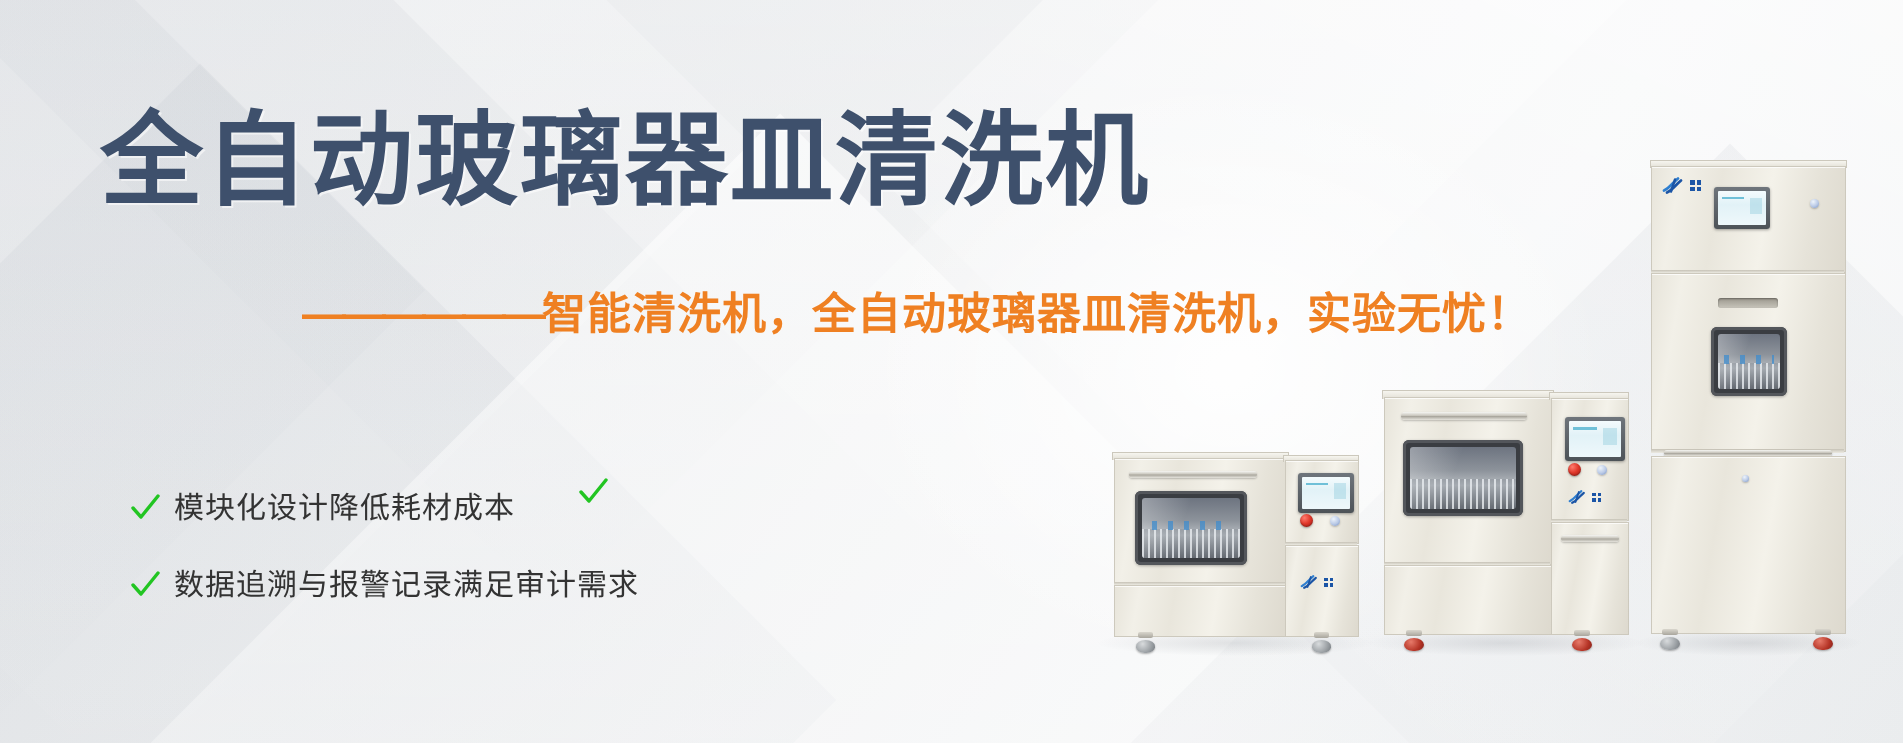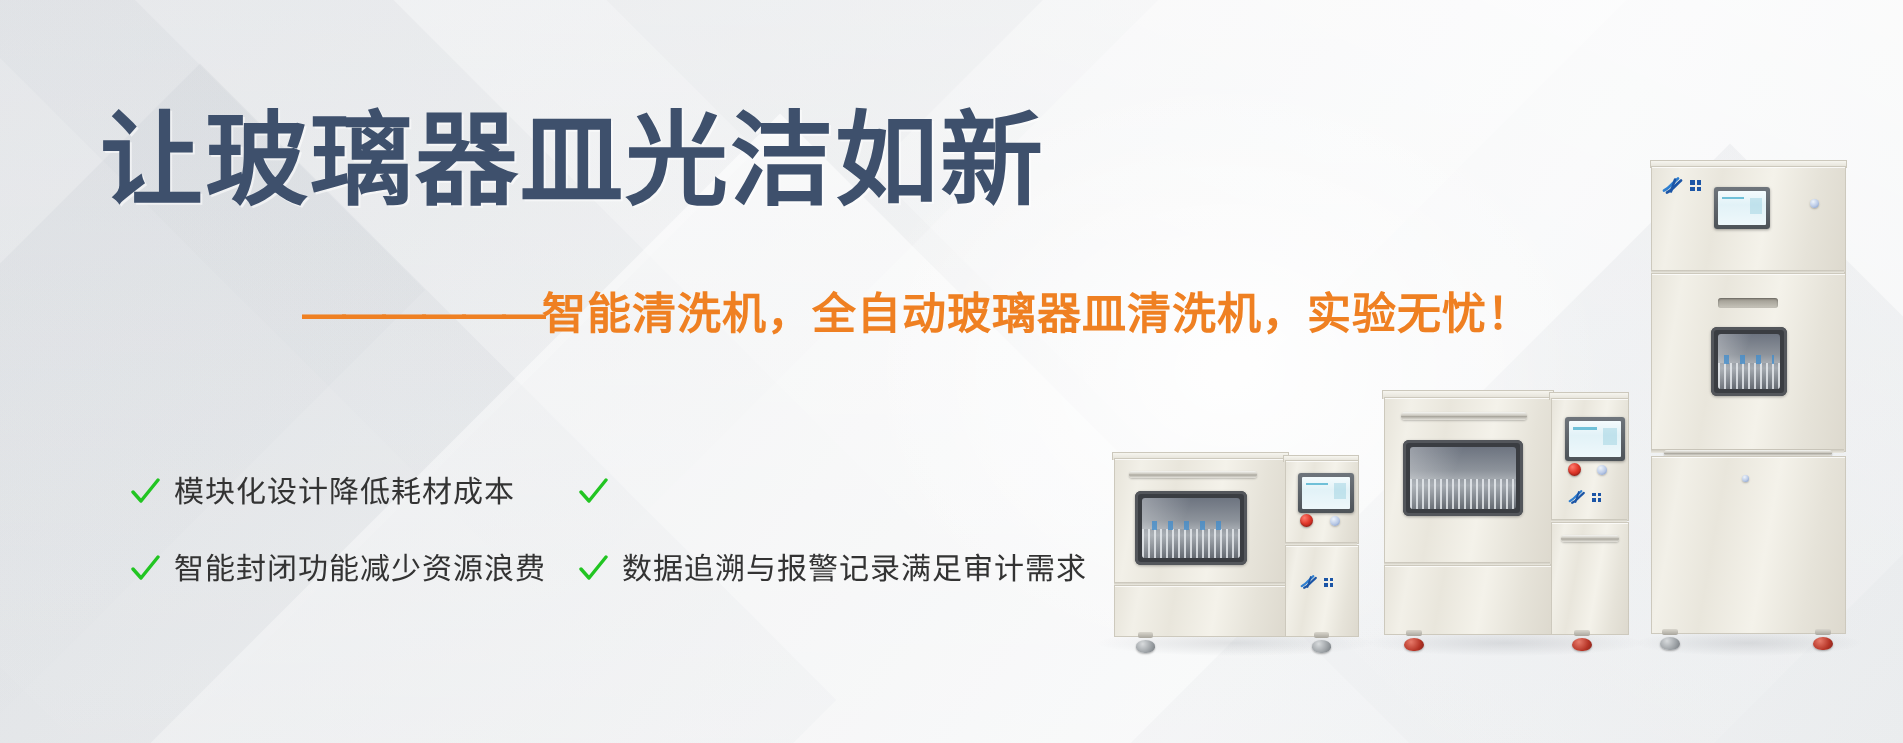--- a/index.html
+++ b/index.html
@@ -58,21 +58,21 @@
     position:absolute;left:302px;top:288px;
     font-size:44px;line-height:1.2;font-weight:bold;
     letter-spacing:1px;color:#ef8022;white-space:nowrap;
   }
   .subline .dash{letter-spacing:-4px;}
 
   .features{position:absolute;left:130px;top:472px;width:960px;}
   .frow{display:flex;}
   .frow + .frow{margin-top:37px;}
   .fitem{display:flex;align-items:center;height:40px;}
-  .fitem.c1{width:448px;}
+  .fitem.c1{width:448px;margin-top:16px;}
   .check{
     width:30px;height:30px;flex:0 0 30px;margin-right:14px;
     position:relative;
   }
   .check svg{display:block;}
   .ftext{
     font-size:30px;line-height:32px;color:#333333;
     letter-spacing:1px;white-space:nowrap;
   }
 
@@ -189,21 +189,21 @@
   <div class="facet f3"></div>
   <div class="facet f4"></div>
   <div class="facet f5"></div>
   <div class="facet f6"></div>
   <div class="facet f7"></div>
   <div class="facet f8"></div>
   <div class="glow"></div>
 
   <div id="copy">
 
-    <div class="headline">让玻璃器皿光洁如新</div>
+    <div class="headline">全自动玻璃器皿清洗机</div>
 
     <div class="subline">
       <span class="dash">——————</span><span>智能清洗机，全自动玻璃器皿清洗机，实验无忧！</span>
     </div>
 
     <div class="features">
 
       <div class="frow">
         <div class="fitem c1">
           <span class="check">
@@ -216,28 +216,20 @@
         <div class="fitem">
           <span class="check">
             <svg width="30" height="30" viewBox="0 0 30 30">
               <path d="M3 15 L11 24 L28 3" fill="none" stroke="#22c522" stroke-width="3.4" stroke-linecap="round" stroke-linejoin="round"></path>
             </svg>
           </span>
         </div>
       </div>
 
       <div class="frow">
-        <div class="fitem c1">
-          <span class="check">
-            <svg width="30" height="30" viewBox="0 0 30 30">
-              <path d="M3 15 L11 24 L28 3" fill="none" stroke="#22c522" stroke-width="3.4" stroke-linecap="round" stroke-linejoin="round"></path>
-            </svg>
-          </span>
-          <span class="ftext">智能封闭功能减少资源浪费</span>
-        </div>
         <div class="fitem">
           <span class="check">
             <svg width="30" height="30" viewBox="0 0 30 30">
               <path d="M3 15 L11 24 L28 3" fill="none" stroke="#22c522" stroke-width="3.4" stroke-linecap="round" stroke-linejoin="round"></path>
             </svg>
           </span>
           <span class="ftext">数据追溯与报警记录满足审计需求</span>
         </div>
       </div>
 

